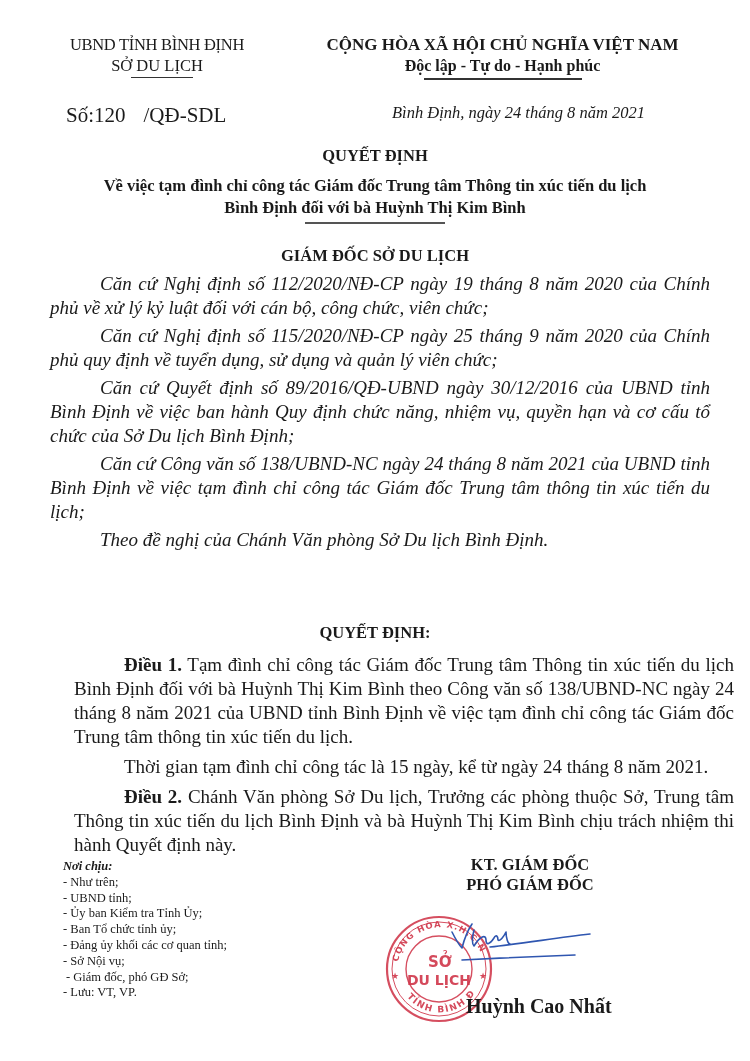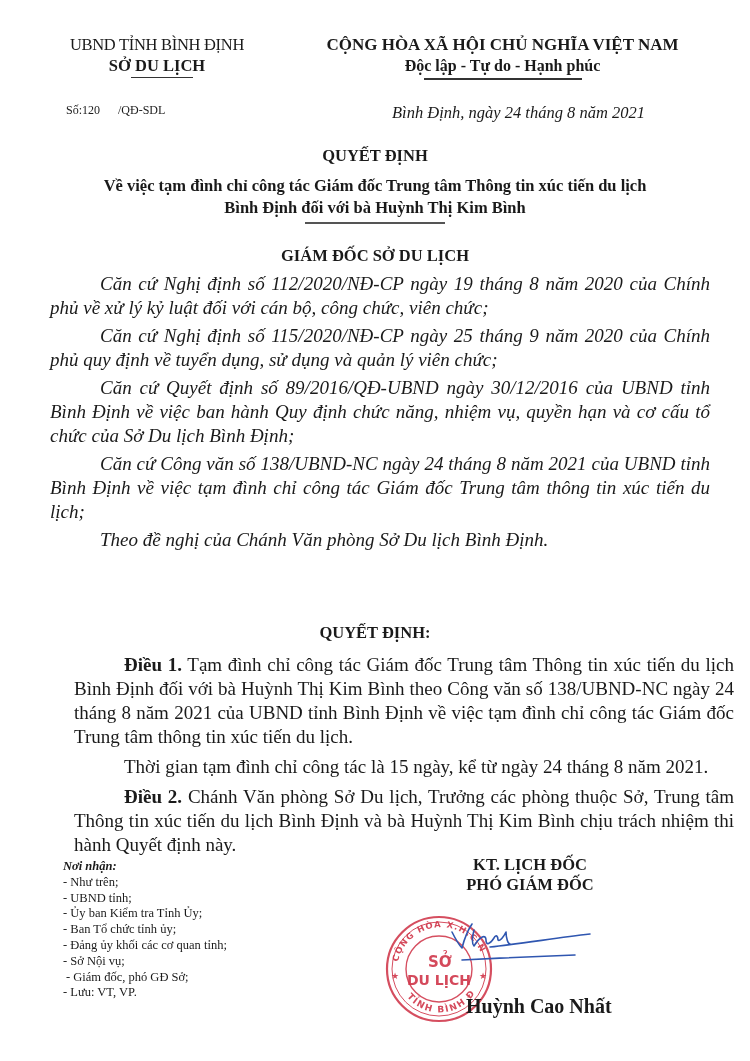--- a/index.html
+++ b/index.html
@@ -19,28 +19,28 @@
       position: absolute;
       left: 0; top: 0;
       width: 644px;
       height: 1061px;
     }
     .abs { position: absolute; white-space: nowrap; }
 
     
     .hdr-left { left: 52px; top: 34px; width: 210px; text-align: center; font-size: 16.5px; line-height: 21px; }
     .hdr-left .agency { letter-spacing: -0.3px; }
-    .hdr-left .dept { font-weight: bold; }
+    .hdr-left .dept { font-weight: normal; }
     .hdr-left .rule { width: 62px; height: 1px; background: #333; margin: 1px auto 0; position: relative; left: 5px; }
 
     .hdr-right { left: 300px; top: 34px; width: 405px; text-align: center; font-size: 17px; line-height: 21px; font-weight: bold; }
     .hdr-right .motto { font-size: 16px; }
     .hdr-right .rule { width: 158px; height: 1.5px; background: #333; margin: 2px auto 0; }
 
-    .docno { left: 66px; top: 103px; font-size: 12px; }
+    .docno { left: 66px; top: 103px; font-size: 21px; }
     .docno .gap { display: inline-block; width: 18px; }
     .dateline { left: 392px; top: 103px; font-size: 16.5px; font-style: italic; }
 
     
     .center { left: 0; width: 750px; text-align: center; }
     .title { top: 146px; font-size: 16.5px; font-weight: bold; }
     .subject { top: 175px; font-size: 16.5px; font-weight: bold; line-height: 22px; }
     .subject .rule { width: 140px; height: 1.5px; background: #555; margin: 3px auto 0; }
     .authority { top: 246px; font-size: 16.5px; font-weight: bold; }
 
@@ -115,33 +115,33 @@
 
   <div class="abs center decide-title">QUYẾT ĐỊNH:</div>
 
   <div class="body-text articles">
     <p><b>Điều 1.</b><span> Tạm đình chỉ công tác Giám đốc Trung tâm Thông tin xúc tiến du lịch Bình Định đối với bà Huỳnh Thị Kim Bình theo Công văn số 138/UBND-NC ngày 24 tháng 8 năm 2021 của UBND tỉnh Bình Định về việc tạm đình chỉ công tác Giám đốc Trung tâm thông tin xúc tiến du lịch.</span></p>
     <p><span>Thời gian tạm đình chỉ công tác là 15 ngày, kể từ ngày 24 tháng 8 năm 2021.</span></p>
     <p><b>Điều 2.</b><span> Chánh Văn phòng Sở Du lịch, Trưởng các phòng thuộc Sở, Trung tâm Thông tin xúc tiến du lịch Bình Định và bà Huỳnh Thị Kim Bình chịu trách nhiệm thi hành Quyết định này.</span></p>
   </div>
 
   <div class="abs recipients">
-    <div class="head">Nơi nhận:</div>
+    <div class="head">Nơi chịu:</div>
     <div class="item">- Như trên;</div>
     <div class="item">- UBND tỉnh;</div>
     <div class="item">- Ủy ban Kiểm tra Tỉnh Ủy;</div>
     <div class="item">- Ban Tổ chức tỉnh ủy;</div>
     <div class="item">- Đảng ủy khối các cơ quan tỉnh;</div>
     <div class="item">- Sở Nội vụ;</div>
     <div class="item indent"> - Giám đốc, phó GĐ Sở;</div>
     <div class="item">- Lưu: VT, VP.</div>
   </div>
 
   <div class="abs sign-block">
-    <div>KT. LỊCH ĐỐC</div>
+    <div>KT. GIÁM ĐỐC</div>
     <div>PHÓ GIÁM ĐỐC</div>
   </div>
 
   <div class="abs stamp">
     <svg width="110" height="120" viewBox="0 0 110 120">
       <defs>
         <path id="arcTop" d="M 14 62 A 44 44 0 0 1 98 46"></path>
         <path id="arcBot" d="M 20 84 A 42 42 0 0 0 92 86"></path>
       </defs>
       <g fill="none" stroke="#d0364a" opacity="0.88">

